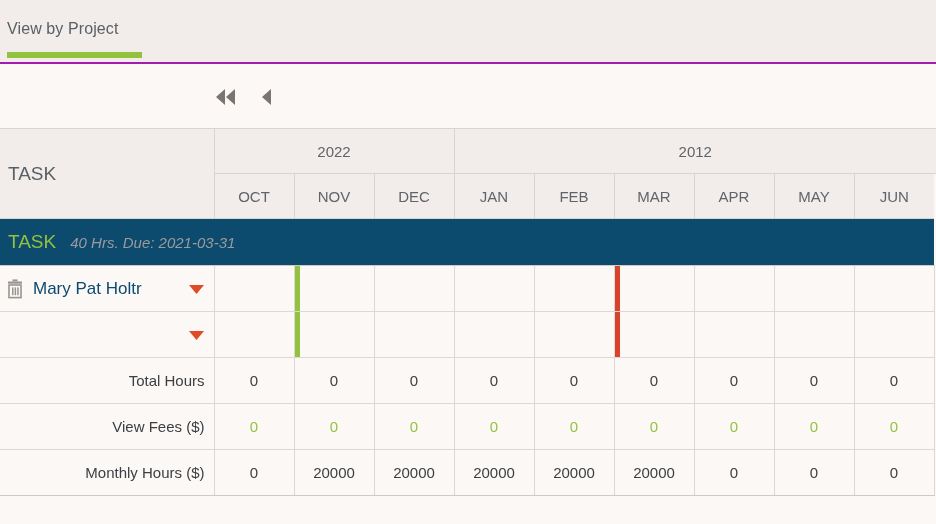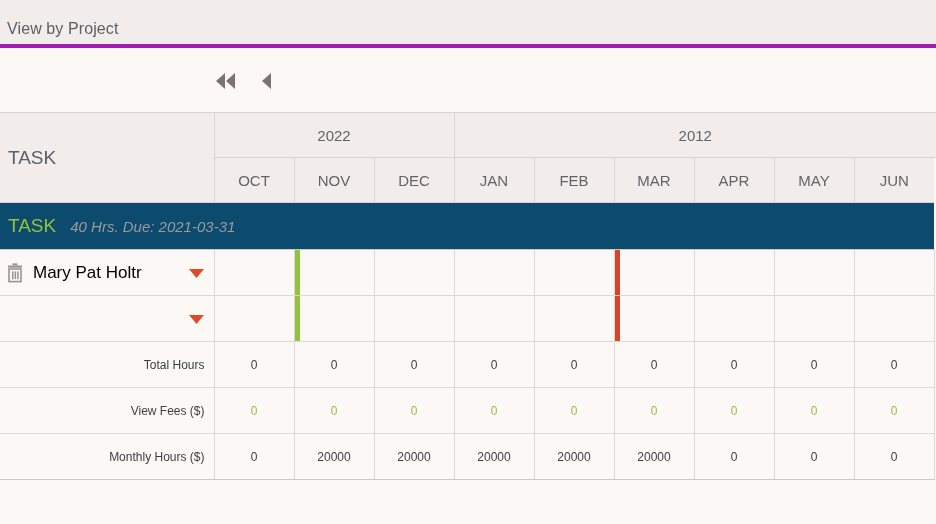--- a/index.html
+++ b/index.html
@@ -12,23 +12,23 @@
     overflow: hidden;
     background: #fbf8f6;
     font-family: "Liberation Sans", "DejaVu Sans", sans-serif;
     color: #55595c;
     -webkit-font-smoothing: antialiased;
   }
 
   
   .tabbar {
     position: relative;
-    height: 48px;
+    height: 64px;
     background: #f2edea;
-    border-bottom: 4px solid #a21caf;
+    border-bottom: 2px solid #a21caf;
     box-sizing: border-box;
   }
   .tab {
     position: absolute;
     left: 7px;
     top: 0;
     height: 64px;
     width: 148px;
     box-sizing: border-box;
   }
@@ -151,21 +151,21 @@
   }
   .assignee-inner {
     display: flex;
     align-items: center;
     height: 45px;
     gap: 9px;
   }
   .trash-icon { flex: 0 0 auto; width: 18px; height: 20px; }
   .assignee-name {
     font-size: 17px;
-    color: #000000;
+    color: #0c4a6e;
     white-space: nowrap;
     flex: 1 1 auto;
   }
   .caret-down { flex: 0 0 auto; width: 19px; height: 19px; }
 
   
   .bar {
     position: absolute;
     top: 0;
     bottom: 0;
@@ -173,21 +173,21 @@
   }
 
   
   .row-total td {
     height: 45px;
     border-right: 1px solid #ddd8d4;
     border-bottom: 1px solid #ddd8d4;
     background: #fbf8f6;
     vertical-align: middle;
     text-align: center;
-    font-size: 12px;
+    font-size: 15px;
     color: #3d4043;
   }
   .total-label {
     text-align: right !important;
     padding-right: 9px !important;
     color: #9b9b9b;
     font-size: 16px;
   }
   .row-total.last td { border-bottom: 1px solid #cfc9c5; }
 </style>

